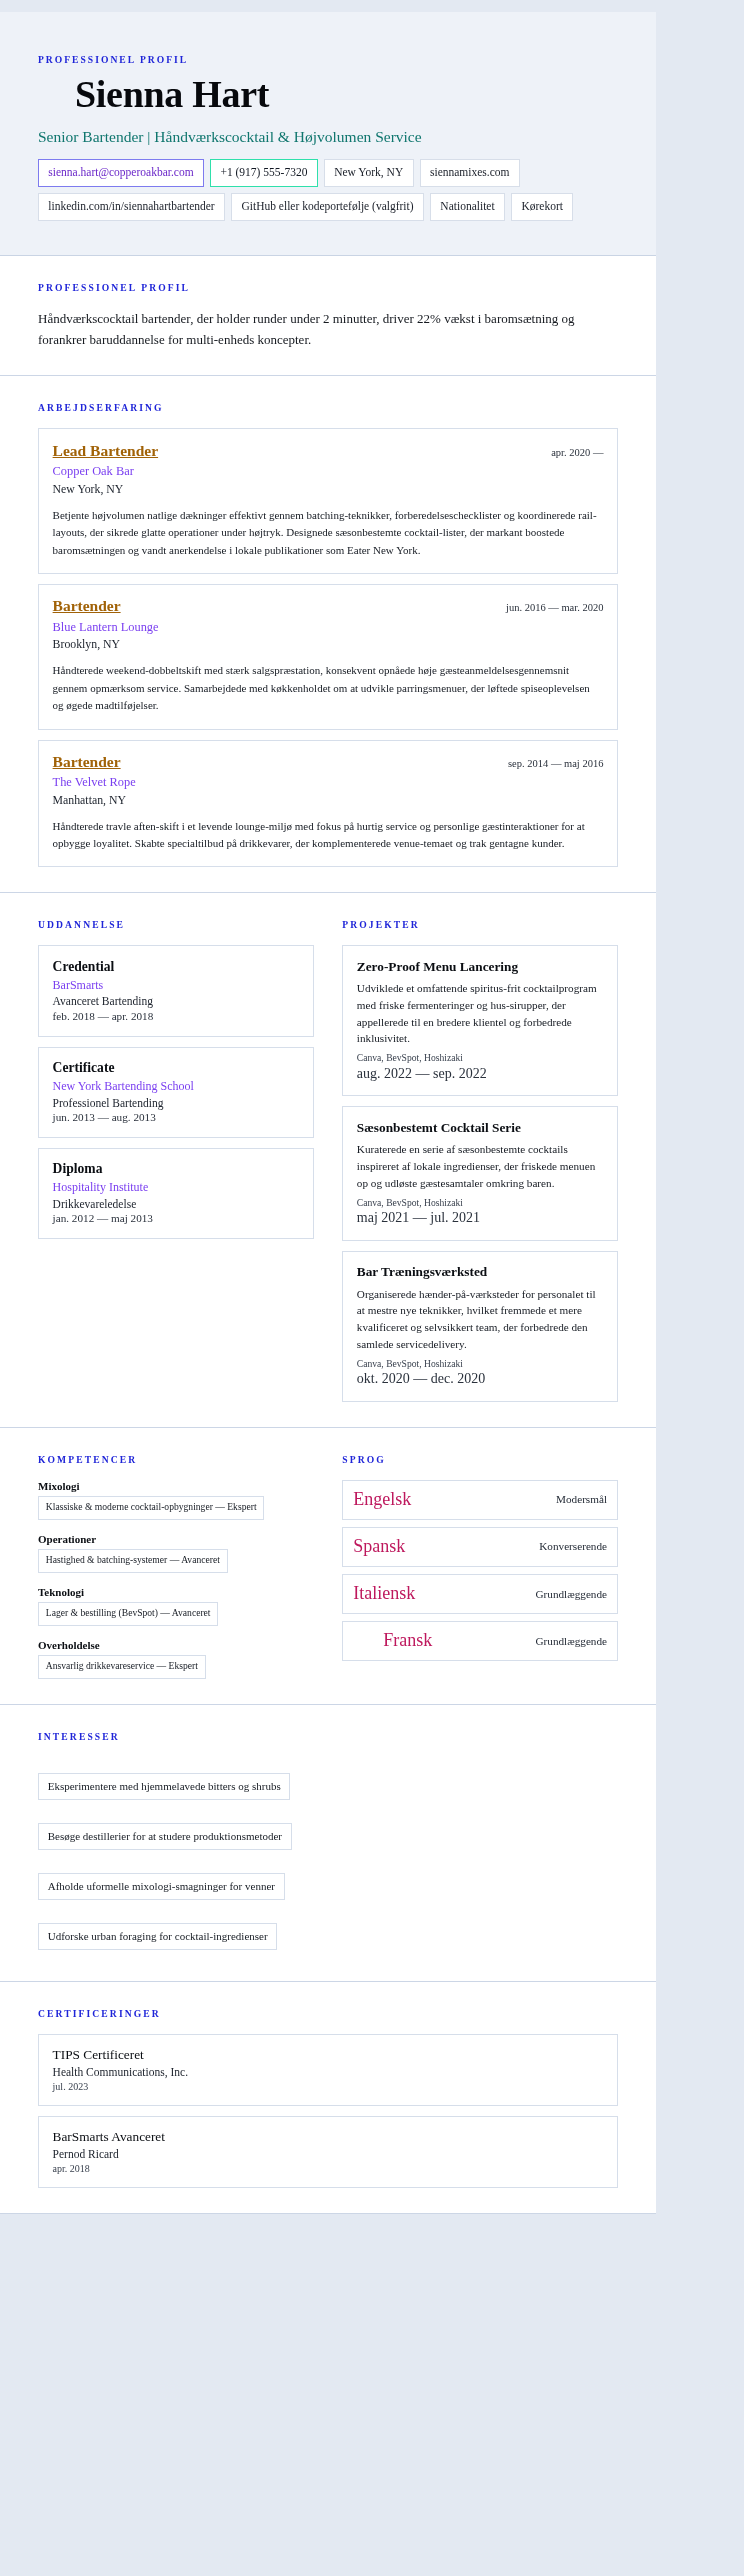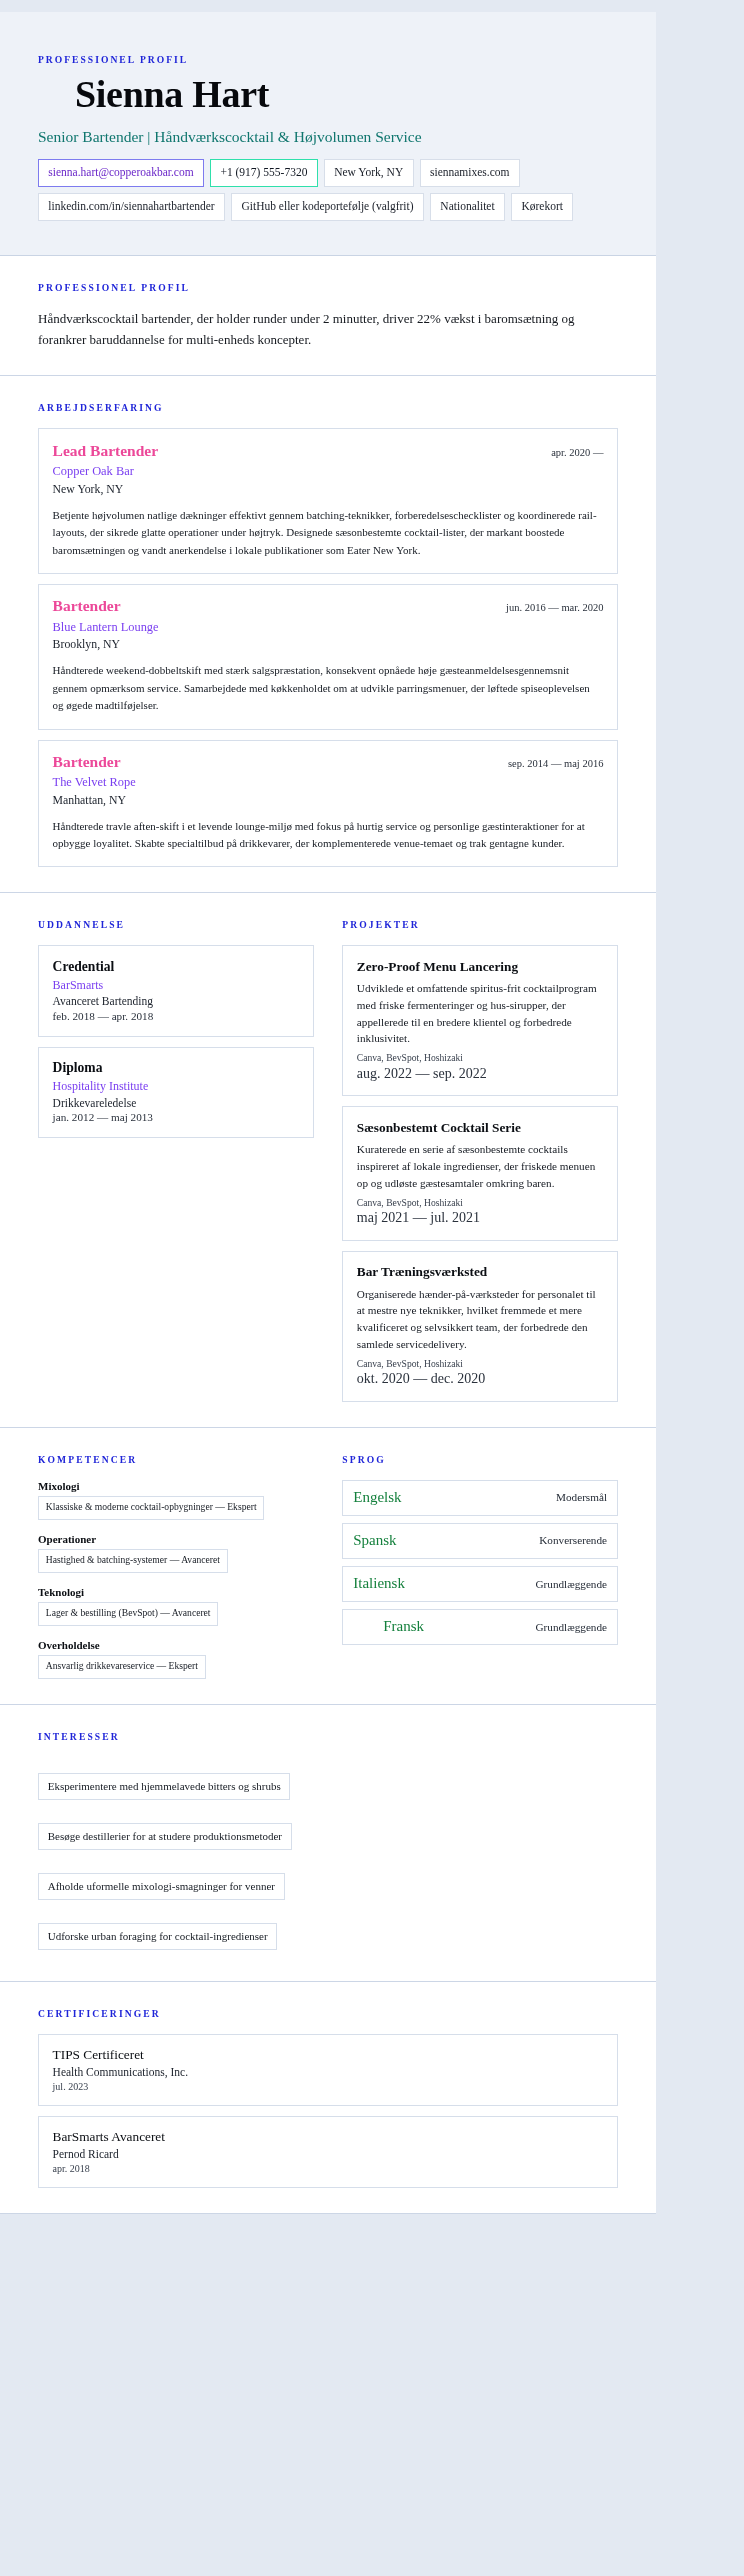--- a/index.html
+++ b/index.html
@@ -106,22 +106,23 @@
 
   .card-top {
     display: flex;
     justify-content: space-between;
     align-items: baseline;
     gap: 11.2px;
   }
   .role {
     font-size: 15.5px;
     font-weight: bold;
-    color: #ec4899;
+    color: #a16207;
     line-height: 1.2;
+    text-decoration: underline;
   }
   .daterange {
     font-size: 10.5px;
     color: #2a313c;
     white-space: nowrap;
     flex-shrink: 0;
   }
   .org {
     font-size: 12.4px;
     color: #7a3ff0;
@@ -217,21 +218,21 @@
   .lang-row {
     display: flex;
     justify-content: space-between;
     align-items: center;
     border: 0.6px solid #d6deea;
     background: #fff;
     padding: 8px 10px 8.7px 10px;
     margin-bottom: 7.4px;
   }
   .lang-row:last-child { margin-bottom: 0; padding-left: 40px; }
-  .lang-name { font-size: 15px; color: #15803d; }
+  .lang-name { font-size: 18px; color: #be185d; }
   .lang-level { font-size: 11.2px; color: #242b36; }
 
   
   .int-item {
     border: 0.6px solid #d6deea;
     background: #fff;
     padding: 6.2px 8.7px 6.8px 8.7px;
     font-size: 11px;
     color: #171c24;
     margin-bottom: 6.8px;
@@ -320,20 +321,26 @@
       <div>
         <div class="sec-title">UDDANNELSE</div>
         <div id="education-list">
             <div class="card edu-card">
               <div class="degree">Credential</div>
               <div class="school">BarSmarts</div>
               <div class="field">Avanceret Bartending</div>
               <div class="edudate">feb. 2018 — apr. 2018</div>
             </div>
             <div class="card edu-card">
+              <div class="degree">Certificate</div>
+              <div class="school">New York Bartending School</div>
+              <div class="field">Professionel Bartending</div>
+              <div class="edudate">jun. 2013 — aug. 2013</div>
+            </div>
+            <div class="card edu-card">
               <div class="degree">Diploma</div>
               <div class="school">Hospitality Institute</div>
               <div class="field">Drikkevareledelse</div>
               <div class="edudate">jan. 2012 — maj 2013</div>
             </div>
           </div>
       </div>
       <div>
         <div class="sec-title">PROJEKTER</div>
         <div id="projects-list">

